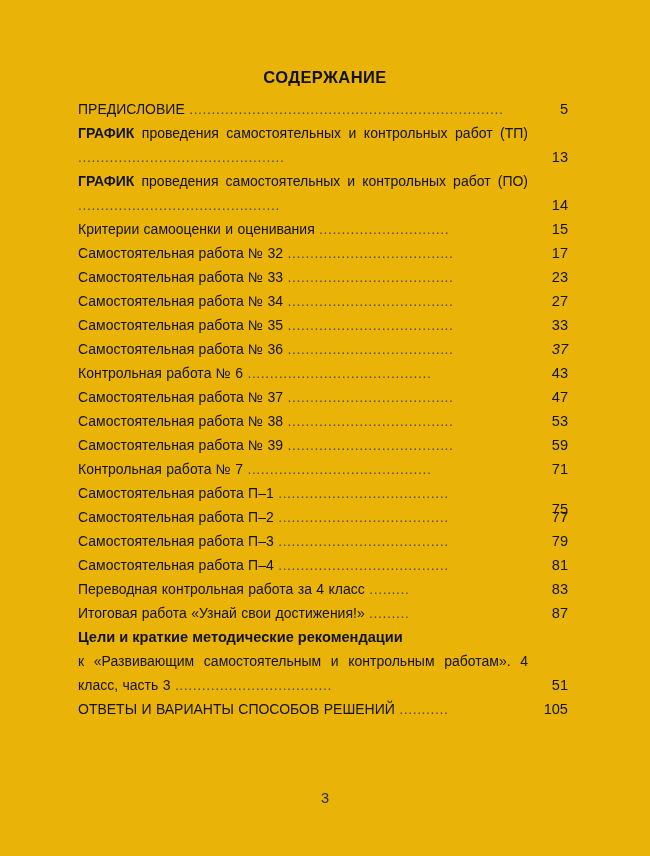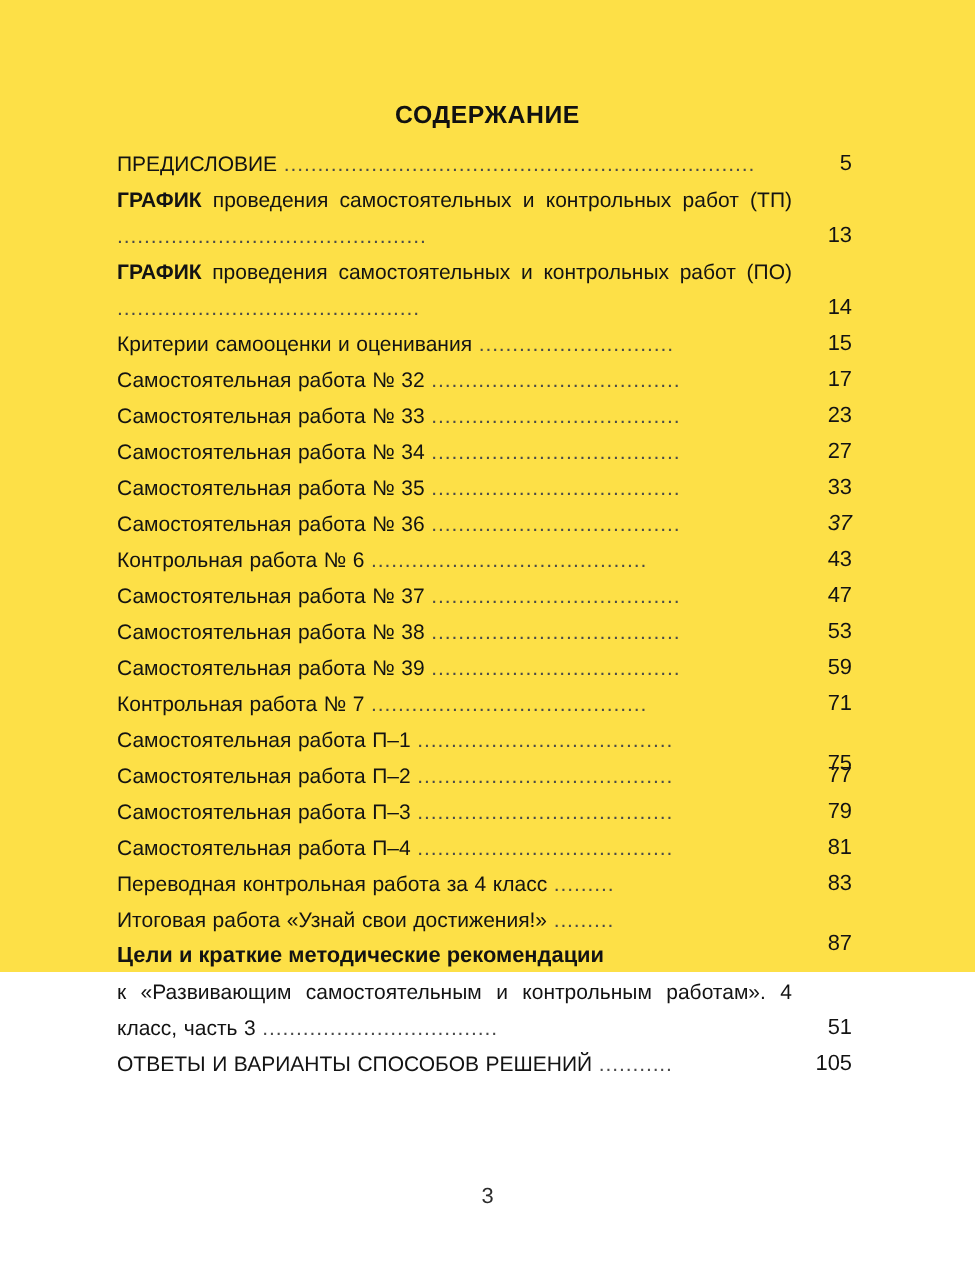--- a/index.html
+++ b/index.html
@@ -16,22 +16,22 @@
     position: relative;
     overflow: hidden;
     -webkit-font-smoothing: antialiased;
   }
 
   .page {
     position: absolute;
     left: 0;
     top: 0;
     width: 650px;
-    height: 648px;
-    background: #fde047;
+    height: 856px;
+    background: #eab308;
   }
 
   .toc-title {
     position: absolute;
     left: 0;
     top: 68px;
     width: 650px;
     text-align: center;
     font-size: 16.5px;
     font-weight: bold;
@@ -190,21 +190,21 @@
       <div class="entry">
         <div class="entry-text"><span class="rest">Самостоятельная работа П–4 </span><span class="dots">......................................</span></div>
         <div class="pageno" style="top: 0px;">81</div>
       </div>
       <div class="entry bold-entry">
         <div class="entry-text"><span class="rest">Переводная контрольная работа за 4 класс </span><span class="dots">.........</span></div>
         <div class="pageno" style="top: 0px;">83</div>
       </div>
       <div class="entry bold-entry">
         <div class="entry-text"><span class="rest">Итоговая работа «Узнай свои достижения!» </span><span class="dots">.........</span></div>
-        <div class="pageno" style="top: 0px; margin-top: 16px;">87</div>
+        <div class="pageno" style="top: 0px;">87</div>
       </div>
       <div class="entry">
         <div class="head-line">Цели и краткие методические рекомендации</div>
         <div class="entry-text multi"><span class="rest">к «Развивающим самостоятельным и контрольным работам». 4 класс, часть 3 </span><span class="dots">...................................</span></div>
         <div class="pageno" style="top: 48px;">51</div>
       </div>
       <div class="entry bold-entry">
         <div class="entry-text"><span class="rest">ОТВЕТЫ И ВАРИАНТЫ СПОСОБОВ РЕШЕНИЙ </span><span class="dots">...........</span></div>
         <div class="pageno" style="top: 0px;">105</div>
       </div>

